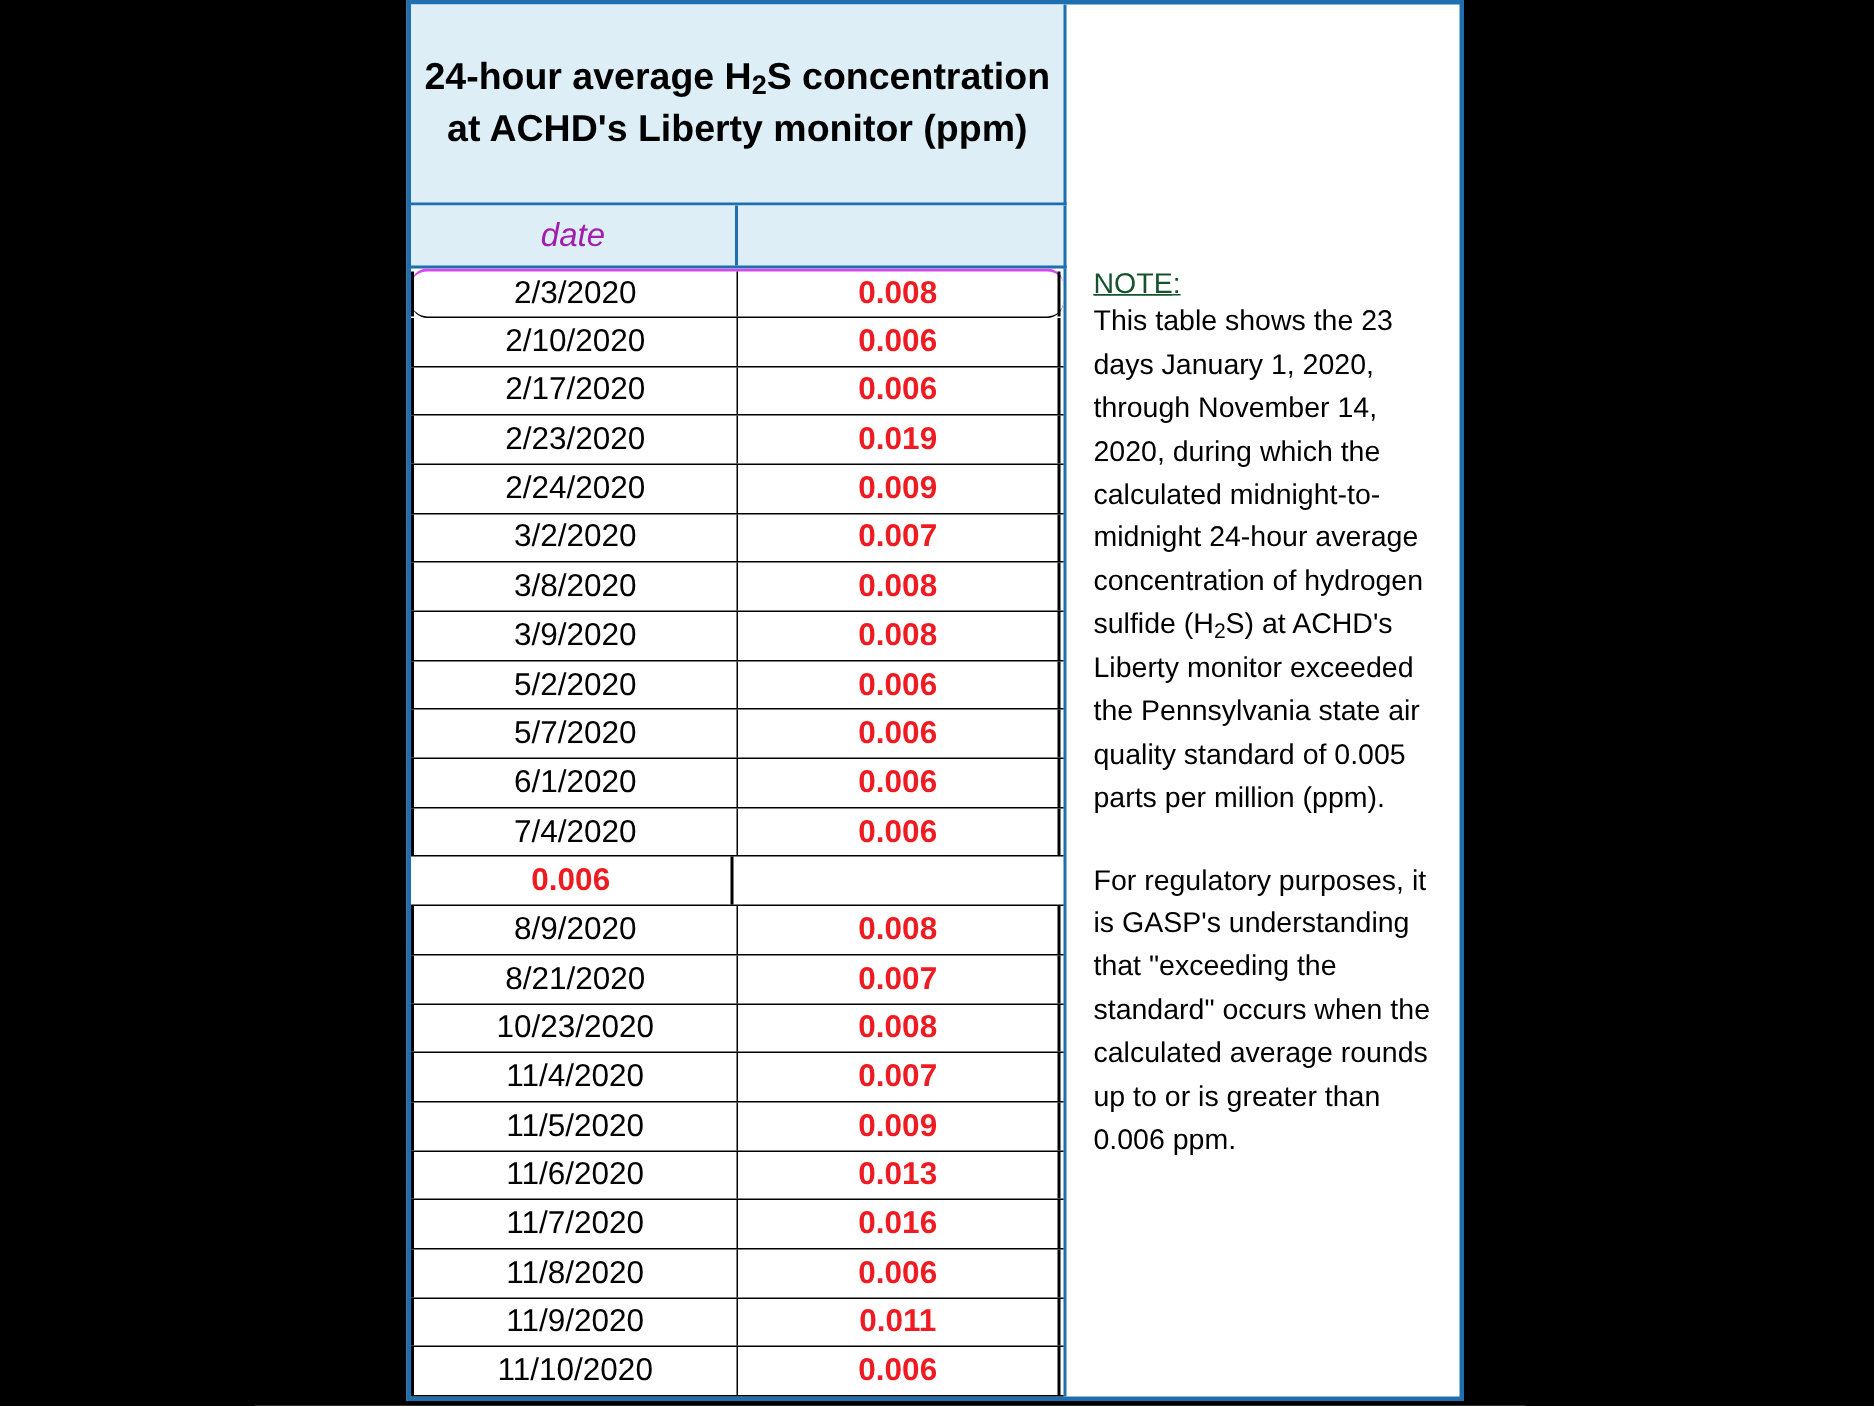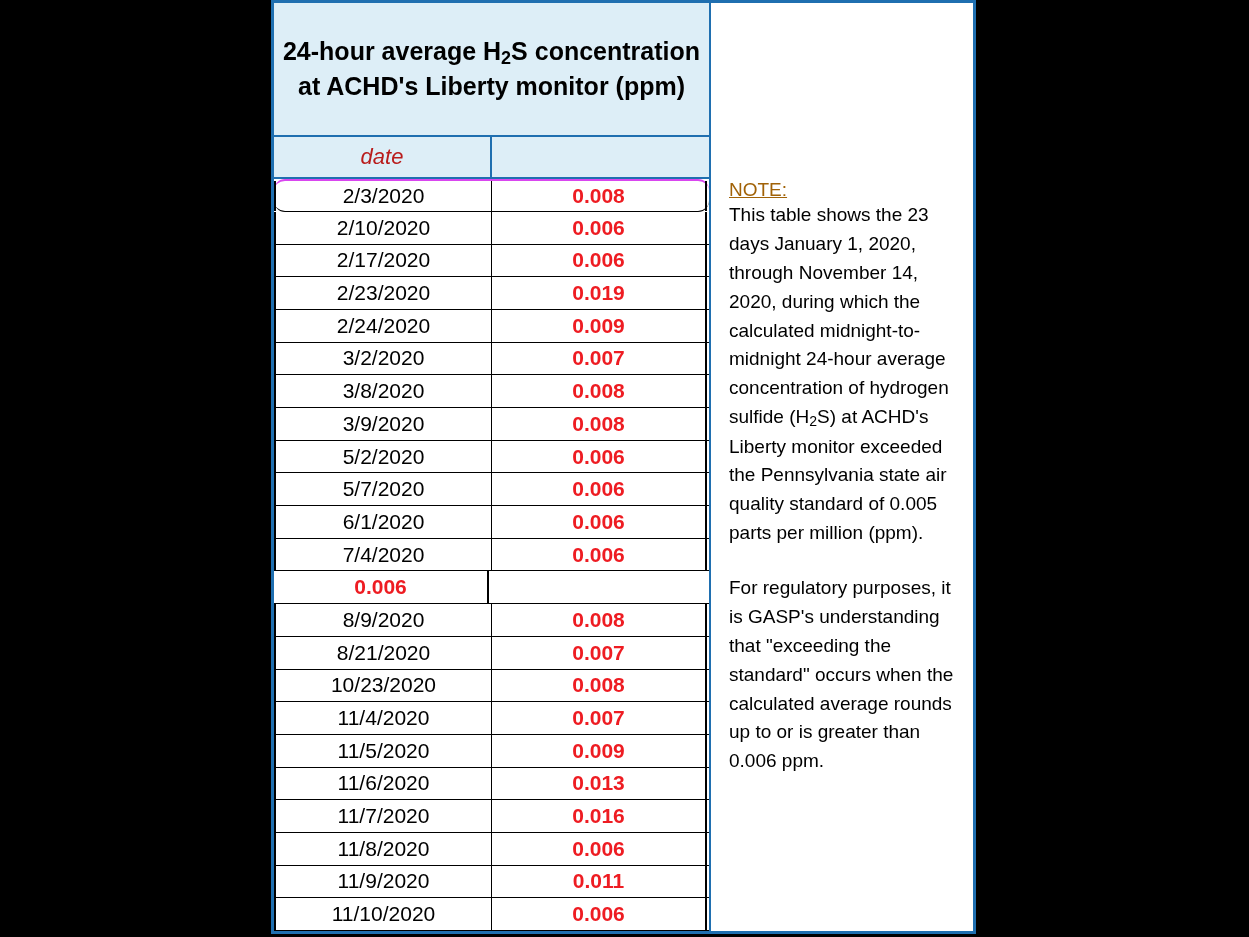--- a/index.html
+++ b/index.html
@@ -71,21 +71,21 @@
     border-bottom: 2px solid #1f6fb0;
     border-right: 2px solid #1f6fb0;
     box-sizing: border-box;
   }
   .hdr-cell {
     display: flex;
     align-items: center;
     justify-content: center;
     font-style: italic;
     font-size: 22px;
-    color: #b91c1c;
+    color: #a21caf;
     box-sizing: border-box;
   }
   .hdr-date {
     width: 218px;
     border-right: 2px solid #1f6fb0;
   }
   .hdr-conc {
     width: 217px;
   }
 
@@ -128,21 +128,21 @@
   }
 
   
   #note-col {
     flex: 1;
     padding: 176px 10px 0 18px;
     box-sizing: border-box;
   }
   #note-label {
     font-size: 19px;
-    color: #a16207;
+    color: #14532d;
     display: inline;
     text-decoration: underline;
   }
   #note-label .u {
     text-decoration: underline;
   }
   #note-body p {
     margin: 0;
     font-size: 19px;
     line-height: 1.52;

